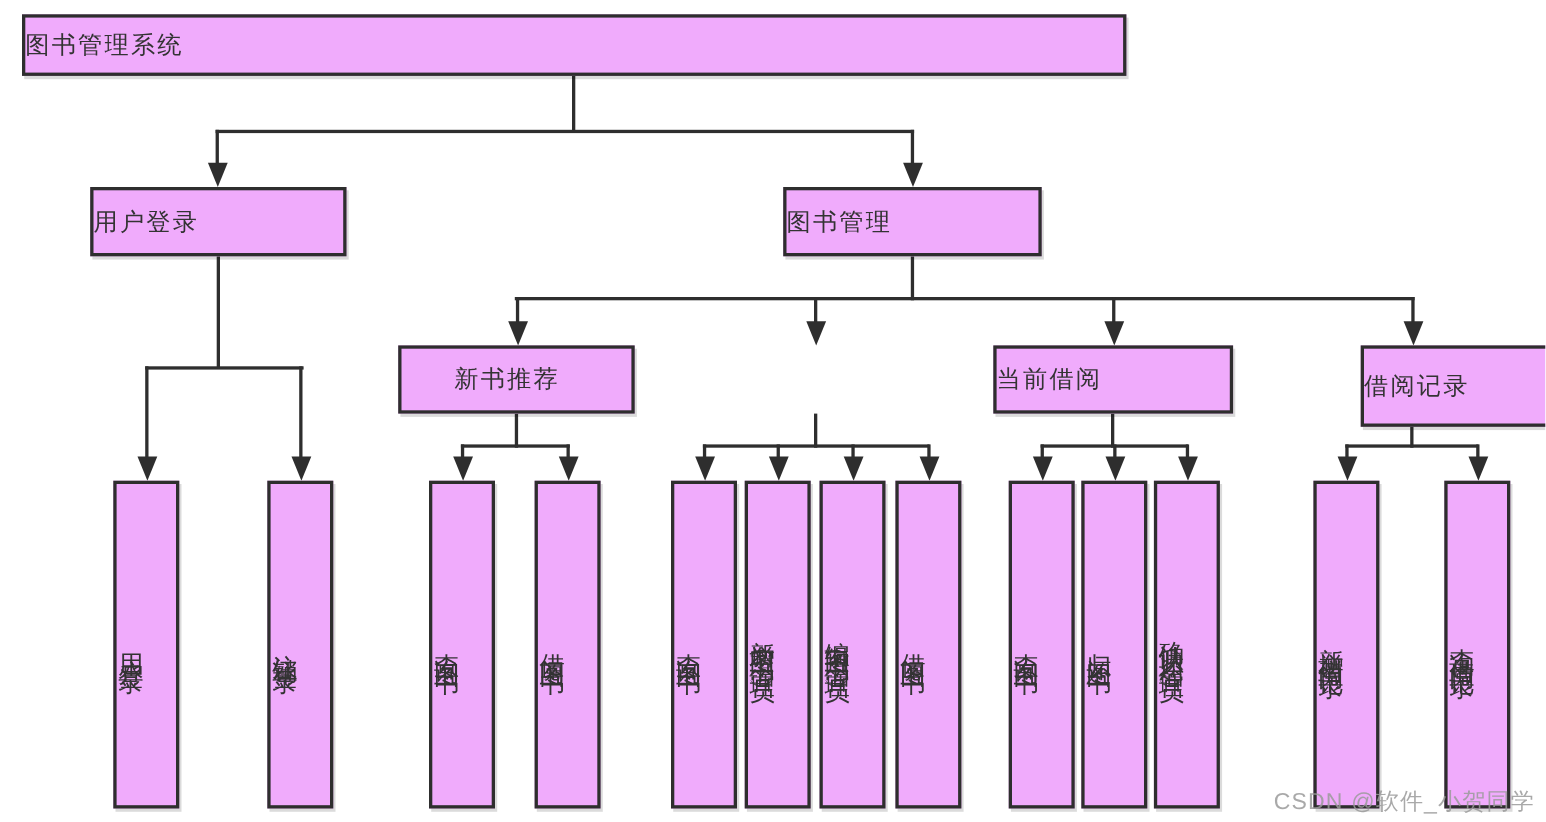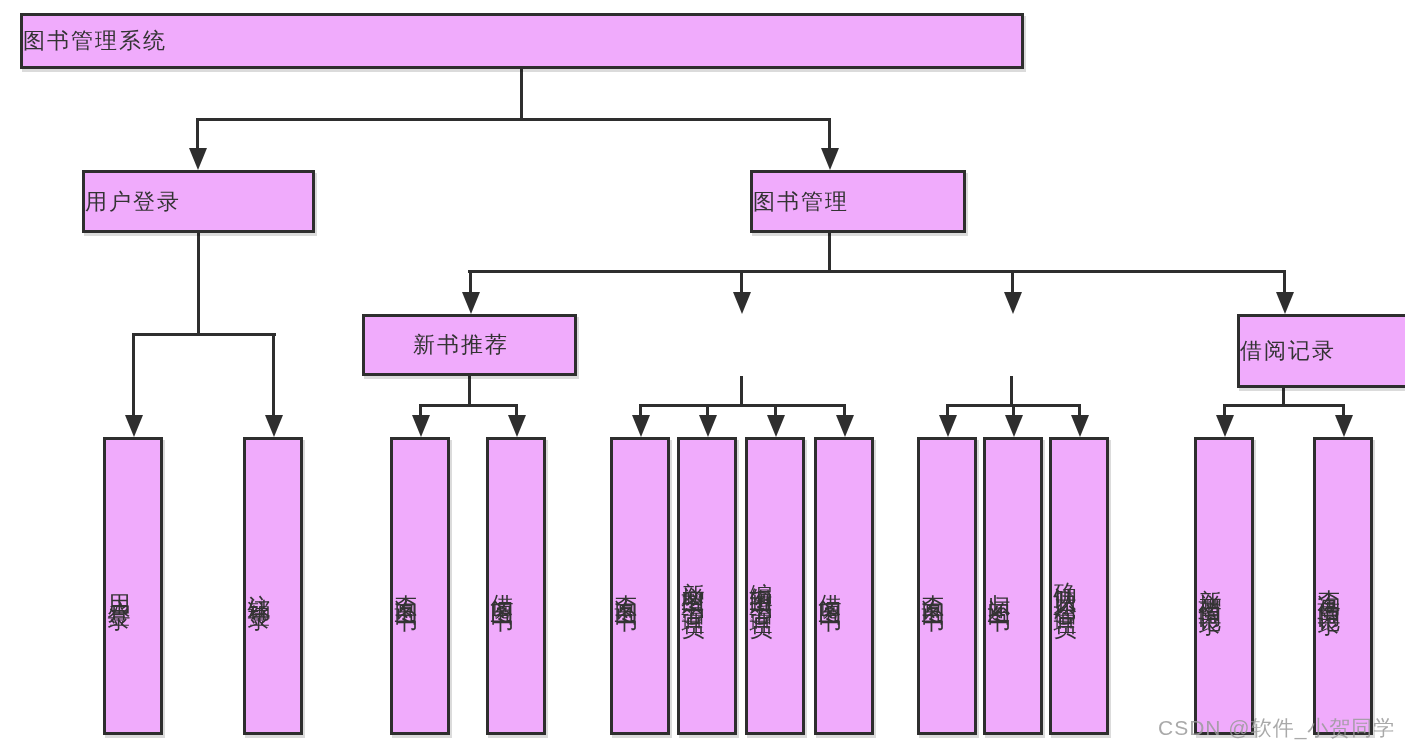--- a/index.html
+++ b/index.html
@@ -96,26 +96,29 @@
   <div class="line" style="left:1342px;top:404px;width:3px;height:14px;"></div>
   <div class="ah" style="left:1335px;top:415px;"></div>
 
   <div class="node hnode root">
     <span>图书管理系统</span>
   </div>
 
   <div class="node hnode" style="left:82px;top:170px;width:233px;height:63px;">
     <span>用户登录</span>
   </div>
-  <div class="node hnode" style="left:750px;top:170px;width:216px;height:63px;">
+  <div class="node hnode" style="left:712px;top:170px;width:235px;height:63px;">
     <span>图书管理</span>
   </div>
 
   <div class="node hnode" style="left:362px;top:314px;width:215px;height:62px;padding-left:48px;">
     <span>新书推荐</span>
+  </div>
+  <div class="node hnode" style="left:903px;top:314px;width:218px;height:62px;">
+    <span>当前借阅</span>
   </div>
   <div class="node hnode" style="left:1237px;top:314px;width:214px;height:74px;">
     <span>借阅记录</span>
   </div>
 
   <div class="node vnode" style="left:103px;">
     <span class="vtext">用户登录</span>
   </div>
   <div class="node vnode" style="left:243px;">
     <span class="vtext">注销登录</span>

